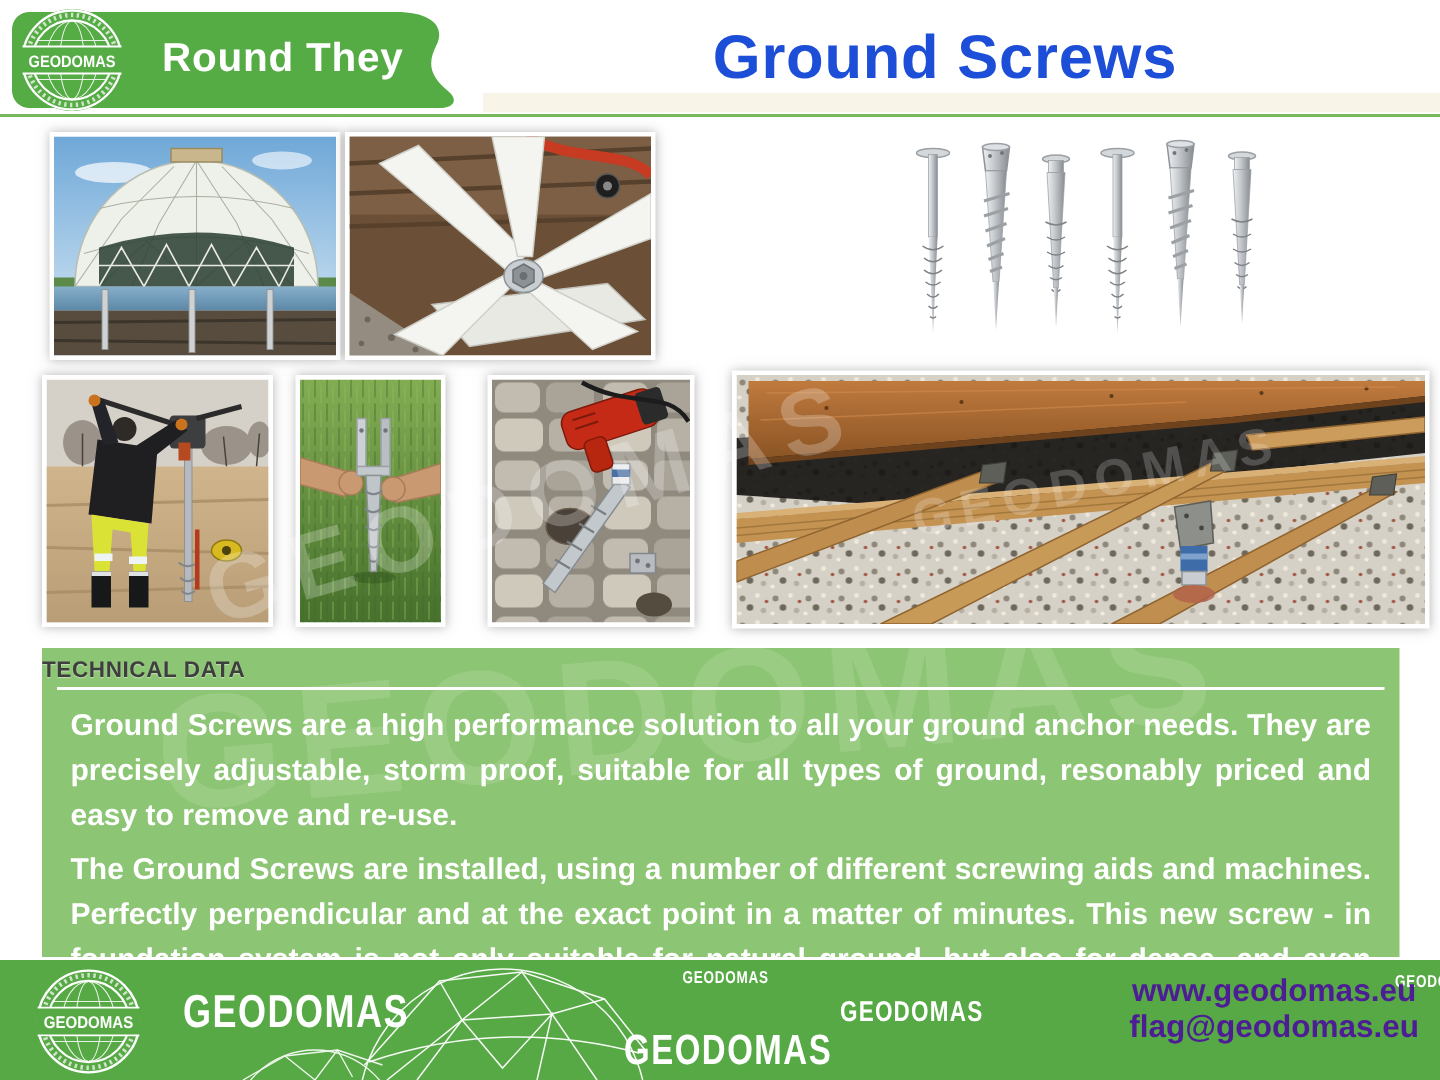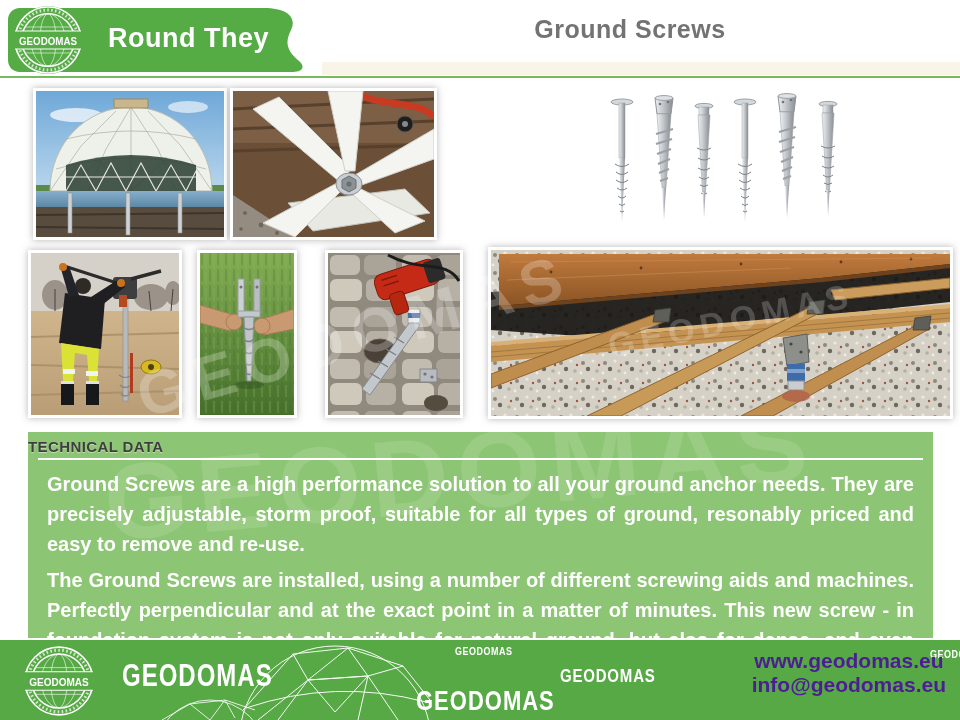--- a/index.html
+++ b/index.html
@@ -4,21 +4,21 @@
 <style>
   html,body{margin:0;padding:0}
   body{width:960px;height:720px;position:relative;overflow:hidden;background:#fff;
        font-family:"Liberation Sans",sans-serif}
   .abs{position:absolute}
 
   
   .hdr-bar-svg{left:6px;top:6px}
   .hdr-logo{left:12px;top:4px;z-index:3}
   .hdr-left-title{left:108px;top:23px;font-size:27px;font-weight:bold;color:#fff;letter-spacing:.5px;z-index:2}
-  .hdr-right-title{left:430px;top:15px;width:400px;text-align:center;font-size:25px;font-weight:bold;color:#737373;letter-spacing:.5px}
+  .hdr-right-title{left:430px;top:15px;width:400px;text-align:center;font-size:41px;font-weight:bold;color:#1d4ed8;letter-spacing:.5px}
   .hdr-cream{left:322px;top:62px;width:638px;height:13px;background:#f8f5e8}
   .hdr-rule{left:0;top:76px;width:960px;height:2px;background:#79b85c}
 
   
   .ph{position:absolute;background:#fff;padding:3px;box-shadow:0 0 7px rgba(110,110,110,.5)}
   .ph svg{display:block}
   .noframe{position:absolute}
   .wm-gallery{left:130px;top:300px;font-size:62px;font-weight:bold;color:rgba(255,255,255,.24);
       letter-spacing:10px;transform:rotate(-16deg);z-index:5;pointer-events:none}
 
@@ -457,17 +457,17 @@
       </g>
     </svg>
 
     <span class="abs brandmark bm-s1">GEODOMAS</span>
     <span class="abs brandmark bm-s2">GEODOMAS</span>
     <span class="abs brandmark bm-s3">GEODOMAS</span>
     <span class="abs brandmark bm-s4">GEODOMAS</span>
 
     <div class="abs ftr-contact">
       <div>www.geodomas.eu</div>
-      <div>info@geodomas.eu</div>
+      <div>flag@geodomas.eu</div>
     </div>
   </footer>
 
 </div>
 
 </body></html>

